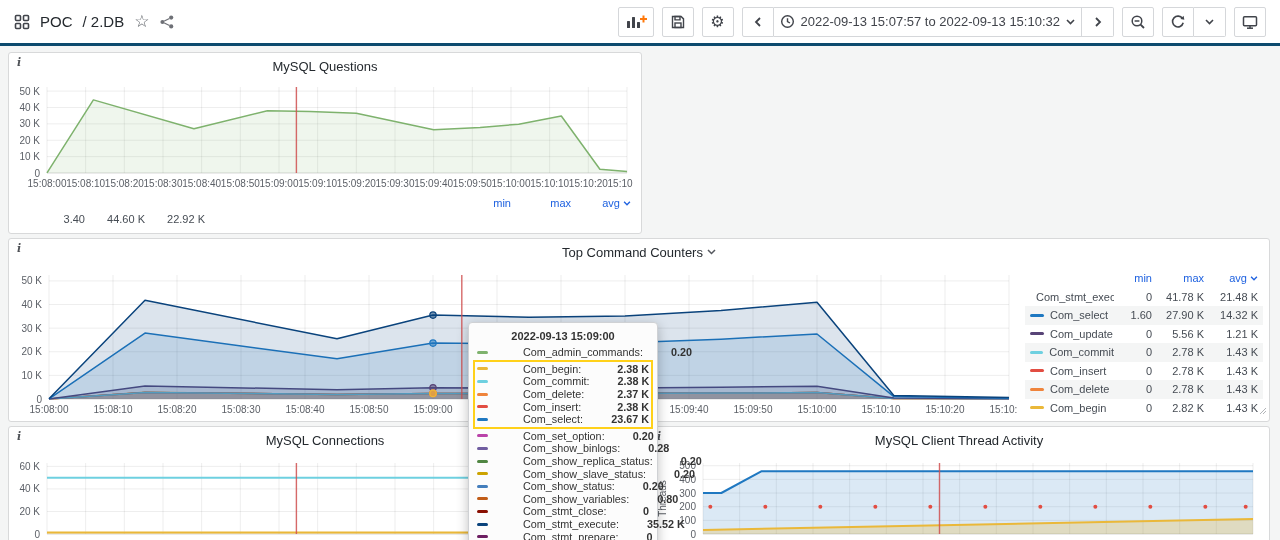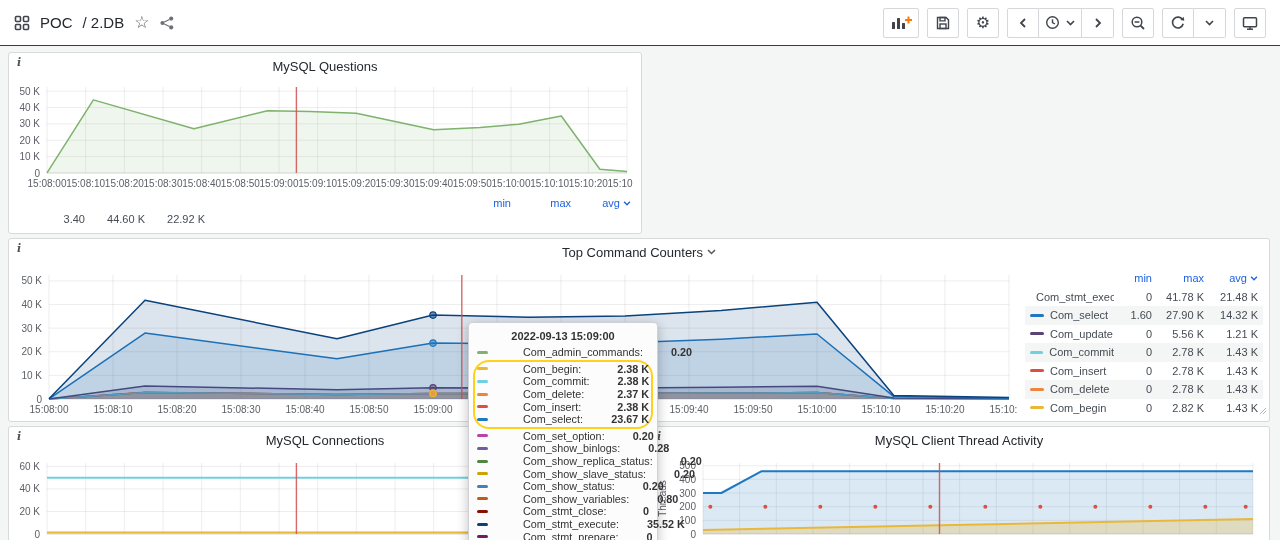--- a/index.html
+++ b/index.html
@@ -1,20 +1,20 @@
 <!DOCTYPE html>
 <html><head>
 <meta charset="utf-8">
 <style>
   html,body{margin:0;padding:0;}
   body{width:1280px;height:540px;overflow:hidden;position:relative;background:#f4f5f5;
        font-family:"Liberation Sans",sans-serif;color:#24292e;}
   
   .header{position:absolute;left:0;top:0;width:100%;height:46px;background:#ffffff;
-          border-bottom:1px solid #0c4a6e;display:flex;align-items:center;
+          border-bottom:3px solid #0c4a6e;display:flex;align-items:center;
           justify-content:space-between;padding:0 14px;box-sizing:border-box;z-index:10;}
   .h-left{display:flex;align-items:center;gap:10px;}
   .crumb{font-size:15px;font-weight:500;color:#24292e;cursor:pointer;}
   .icon-btn-bare{display:inline-flex;align-items:center;justify-content:center;color:#6e7076;cursor:pointer;}
   .star{font-size:17px;line-height:1;color:#5a5e64;}
   .h-right{display:flex;align-items:center;gap:8px;}
   .tbtn{height:30px;min-width:32px;background:#fff;border:1px solid #d5d7da;border-radius:2px;
         display:inline-flex;align-items:center;justify-content:center;color:#41444b;
         cursor:pointer;padding:0 6px;box-sizing:border-box;font-size:13px;}
   .btn-group{display:inline-flex;}
@@ -57,21 +57,21 @@
   .resize-handle{position:absolute;right:2px;bottom:2px;cursor:nwse-resize;}
   
   #tooltip{position:absolute;left:468px;top:322px;width:172px;background:#fcfcfc;
            border:1px solid #cfd1d4;border-radius:4px;box-shadow:0 3px 12px rgba(0,0,0,0.25);
            padding:5px 8px 8px;z-index:50;font-size:10.8px;color:#333;}
   .tt-title{text-align:center;font-weight:700;font-size:11px;padding:2px 0 4px;color:#333;}
   .tt-row{display:flex;align-items:center;height:12.6px;}
   .tt-swatch{width:11px;height:3px;border-radius:1.5px;margin-right:5px;flex:none;}
   .tt-label{flex:1;white-space:nowrap;margin-left:30px;}
   .tt-val{font-weight:700;margin-left:6px;white-space:nowrap;padding-left:22px;}
-  .tt-hl{border:2px solid #ffd11a;border-radius:16px;margin:1px -4px;padding:1px 2px;}
+  .tt-hl{border:2px solid #ffd11a;border-radius:0;margin:1px -4px;padding:1px 2px;}
 </style>
 </head>
 <body>
 
 <div class="header">
   <div class="h-left">
     <span class="icon-btn-bare">
       <svg width="16" height="16" viewBox="0 0 16 16" fill="none" stroke="#41444b" stroke-width="1.6">
         <rect x="1.5" y="1.5" width="5" height="5" rx="1"></rect>
           <rect x="9.5" y="1.5" width="5" height="5" rx="1"></rect>
@@ -124,20 +124,21 @@
       <button class="tbtn">
         <svg width="8" height="12" viewBox="0 0 8 12" fill="none" stroke="#41444b" stroke-width="1.8">
             <polyline points="6,2 2,6 6,10"></polyline>
           </svg>
       </button>
       <button class="tbtn time-btn">
         <svg width="15" height="15" viewBox="0 0 16 16" fill="none" stroke="#41444b" stroke-width="1.5">
           <circle cx="8" cy="8" r="6.2"></circle>
             <path d="M8 4.5V8l2.6 1.6"></path>
         </svg>
+        <span>2022-09-13 15:07:57 to 2022-09-13 15:10:32</span>
         <svg width="9" height="6" viewBox="0 0 9 6" fill="none" stroke="#41444b" stroke-width="1.6">
             <polyline points="1,1 4.5,4.5 8,1"></polyline>
           </svg>
       </button>
       <button class="tbtn">
         <svg width="8" height="12" viewBox="0 0 8 12" fill="none" stroke="#41444b" stroke-width="1.8">
             <polyline points="2,2 6,6 2,10"></polyline>
           </svg>
       </button>
     </div>

